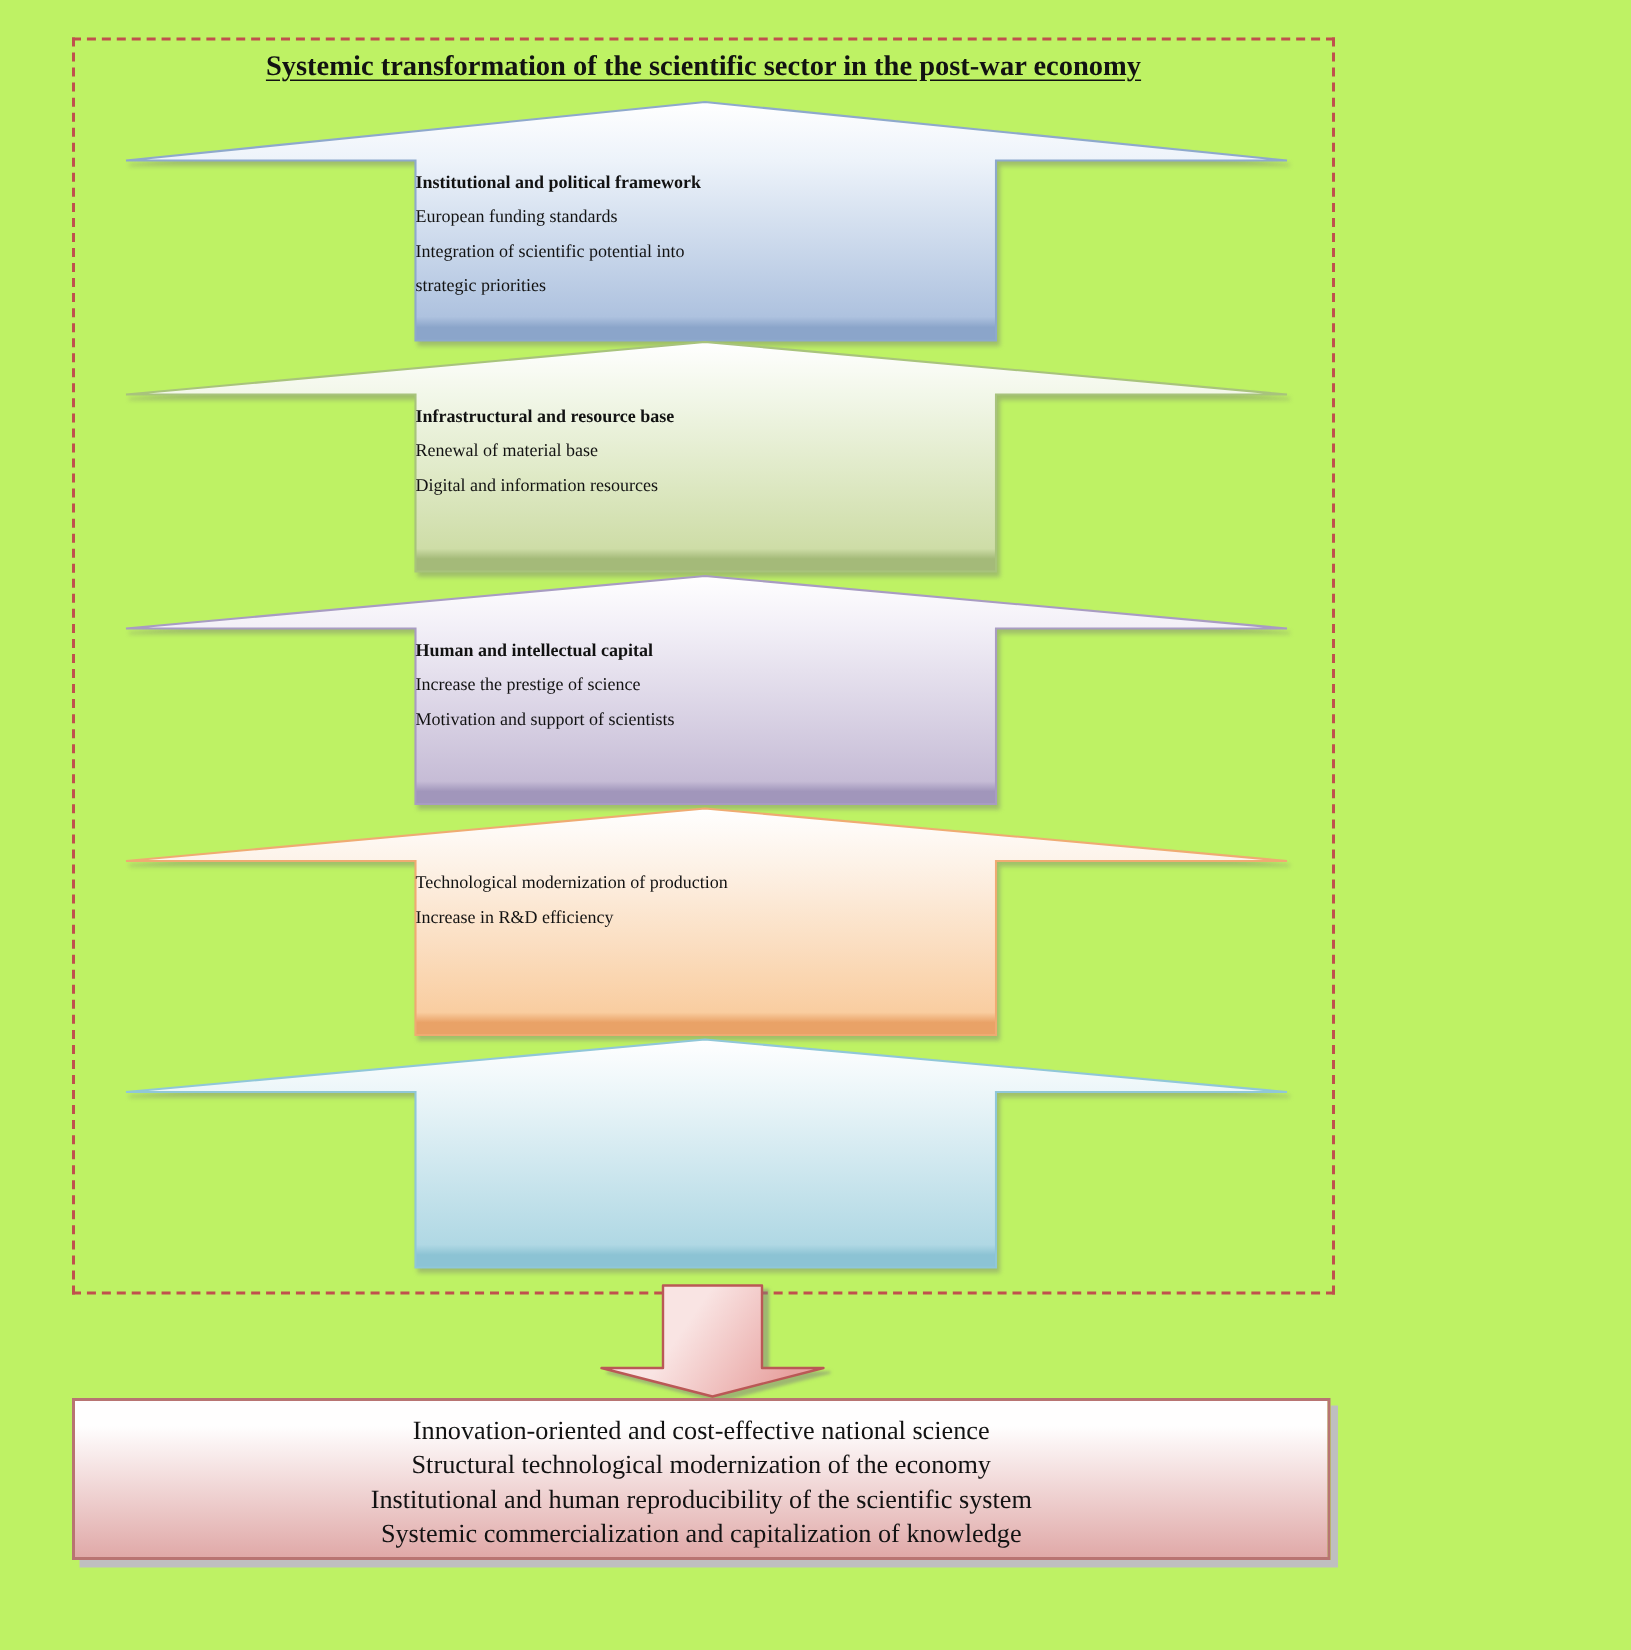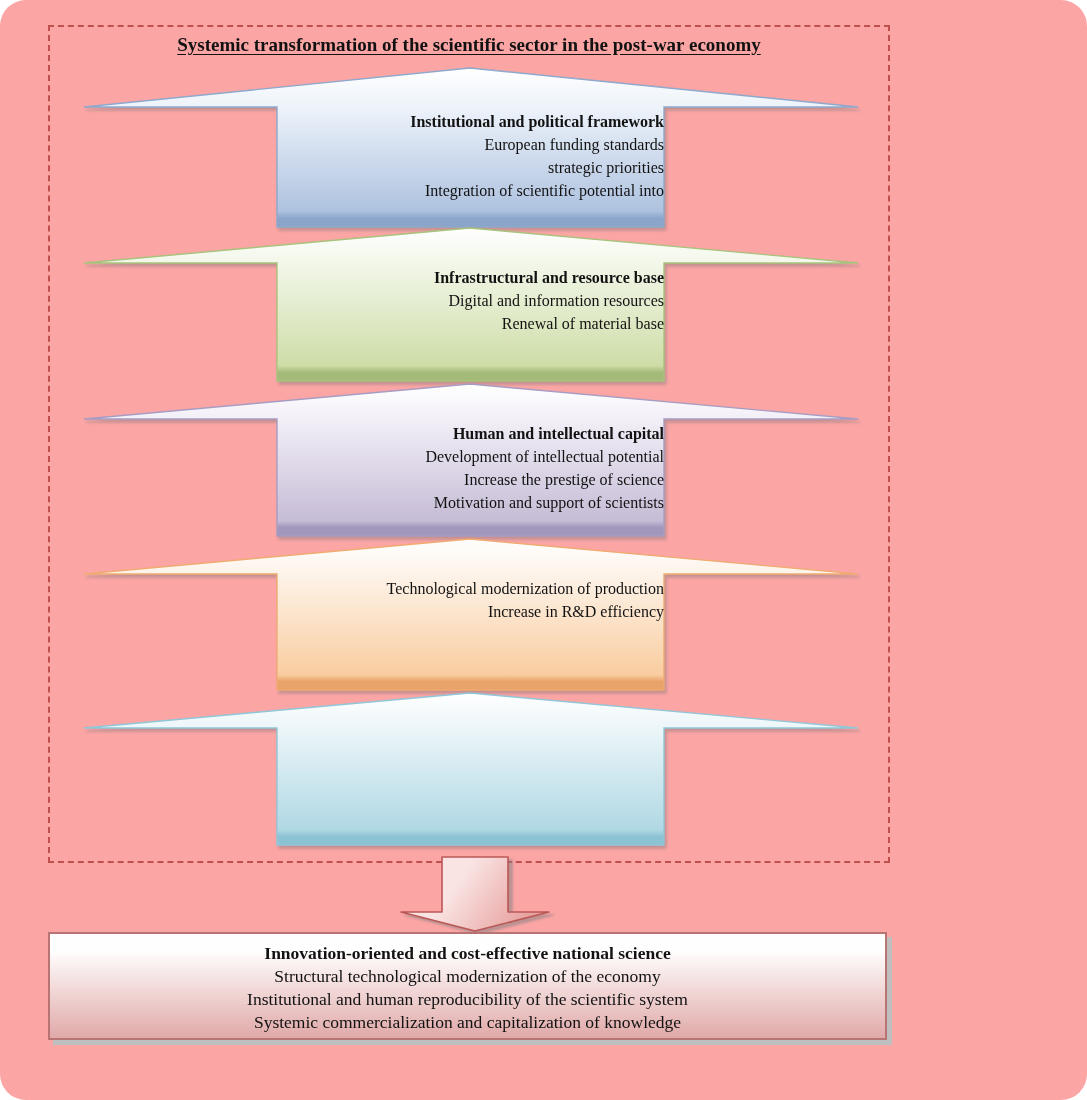--- a/index.html
+++ b/index.html
@@ -1,56 +1,56 @@
 <!DOCTYPE html>
 <html><head>
 <meta charset="utf-8">
 <style>
   html,body{margin:0;padding:0;background:#ffffff;}
   body{
     width:1087px;height:1100px;
     font-family:"Liberation Serif","DejaVu Serif",serif;
     color:#121212;
   }
-  .stage{position:relative;width:1087px;height:1100px;overflow:hidden;background:#fca5a5;border-radius:26px;}
+  .stage{position:relative;width:1087px;height:1100px;overflow:hidden;background:#bef264;}
 
   .frame{
     position:absolute;left:48px;top:25px;width:842px;height:838px;
     border:2px dashed #c0504d;box-sizing:border-box;
   }
 
   .main-title{
     position:absolute;left:48px;top:34px;width:842px;
     text-align:center;font-size:19px;font-weight:bold;
     text-decoration:underline;text-underline-offset:3px;
   }
 
   svg.shapes{position:absolute;left:0;top:0;pointer-events:none;}
   .up-arrow{filter:drop-shadow(2.5px 3px 1.5px rgba(115,115,115,0.40));}
   .down-arrow{filter:drop-shadow(4px 3px 1px rgba(125,125,125,0.50));}
 
   .sec-text{
     position:absolute;left:277px;width:387px;
-    text-align:right;font-size:16px;line-height:23px;
+    text-align:left;font-size:12px;line-height:23px;
   }
   .sec-title{font-weight:bold;}
   .sec0{top:110px}
   .sec1{top:266px}
   .sec2{top:422px}
   .sec3{top:577px}
   .sec4{top:731px}
 
   .outcome-box{
     position:absolute;left:48px;top:932px;width:839px;height:108px;
     box-sizing:border-box;border:2px solid #b87472;
     box-shadow:5px 5px 0 0 #bfbfbf;
     text-align:center;font-size:17.5px;line-height:23px;
     padding-top:8px;
   }
-  .outcome-title{font-weight:bold;}
+  .outcome-title{font-weight:normal;}
 </style>
 </head>
 <body>
 
 <div class="stage">
 
   <div class="frame" style="border-color: rgb(192, 80, 77);"></div>
 
   <div class="main-title">Systemic transformation of the scientific sector in the post-war economy</div>
 
@@ -101,33 +101,32 @@
       <polygon points="470,228 858,263 664,263 664,381 277,381 277,263 84,263" fill="url(#g1)" stroke="#a8c37c" stroke-width="1.4" stroke-linejoin="miter" class="up-arrow"></polygon>
       <polygon points="470,384 858,419 664,419 664,536 277,536 277,419 84,419" fill="url(#g2)" stroke="#a89cc2" stroke-width="1.4" stroke-linejoin="miter" class="up-arrow"></polygon>
       <polygon points="470,539 858,574 664,574 664,690 277,690 277,574 84,574" fill="url(#g3)" stroke="#efab72" stroke-width="1.4" stroke-linejoin="miter" class="up-arrow"></polygon>
       <polygon points="470,693 858,728 664,728 664,845 277,845 277,728 84,728" fill="url(#g4)" stroke="#90c7d8" stroke-width="1.4" stroke-linejoin="miter" class="up-arrow"></polygon>
       <polygon points="442,857 508,857 508,912 549,912 475,931 401,912 442,912" fill="url(#ga)" stroke="#ba5856" stroke-width="1.6" stroke-linejoin="round" class="down-arrow"></polygon>
     </svg>
 
   <div class="sec-text sec0">
     <div class="sec-title">Institutional and political framework</div>
     <div class="sec-line">European funding standards</div>
+    <div class="sec-line">Integration of scientific potential into</div>
     <div class="sec-line">strategic priorities</div>
-    <div class="sec-line">Integration of scientific potential into</div>
   </div>
 
   <div class="sec-text sec1">
     <div class="sec-title">Infrastructural and resource base</div>
+    <div class="sec-line">Renewal of material base</div>
     <div class="sec-line">Digital and information resources</div>
-    <div class="sec-line">Renewal of material base</div>
   </div>
 
   <div class="sec-text sec2">
     <div class="sec-title">Human and intellectual capital</div>
-    <div class="sec-line">Development of intellectual potential</div>
     <div class="sec-line">Increase the prestige of science</div>
     <div class="sec-line">Motivation and support of scientists</div>
   </div>
 
   <div class="sec-text sec3">
     <div class="sec-line">Technological modernization of production</div>
     <div class="sec-line">Increase in R&amp;D efficiency</div>
   </div>
 
 

